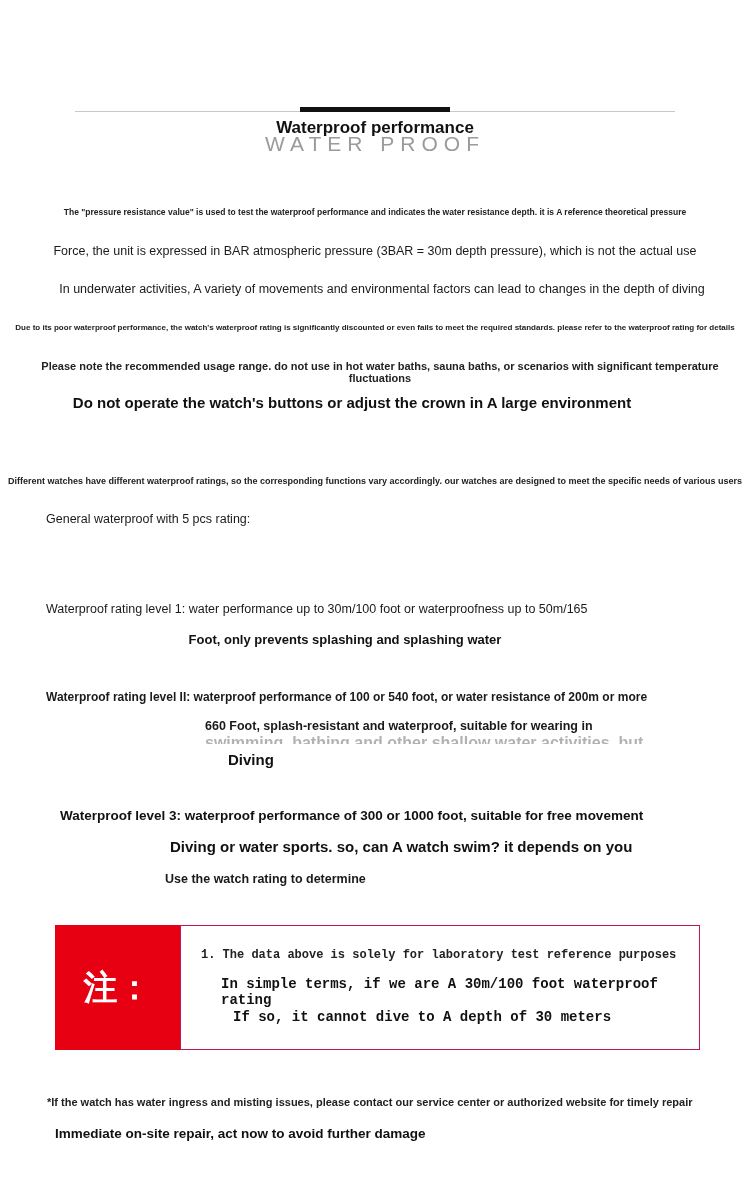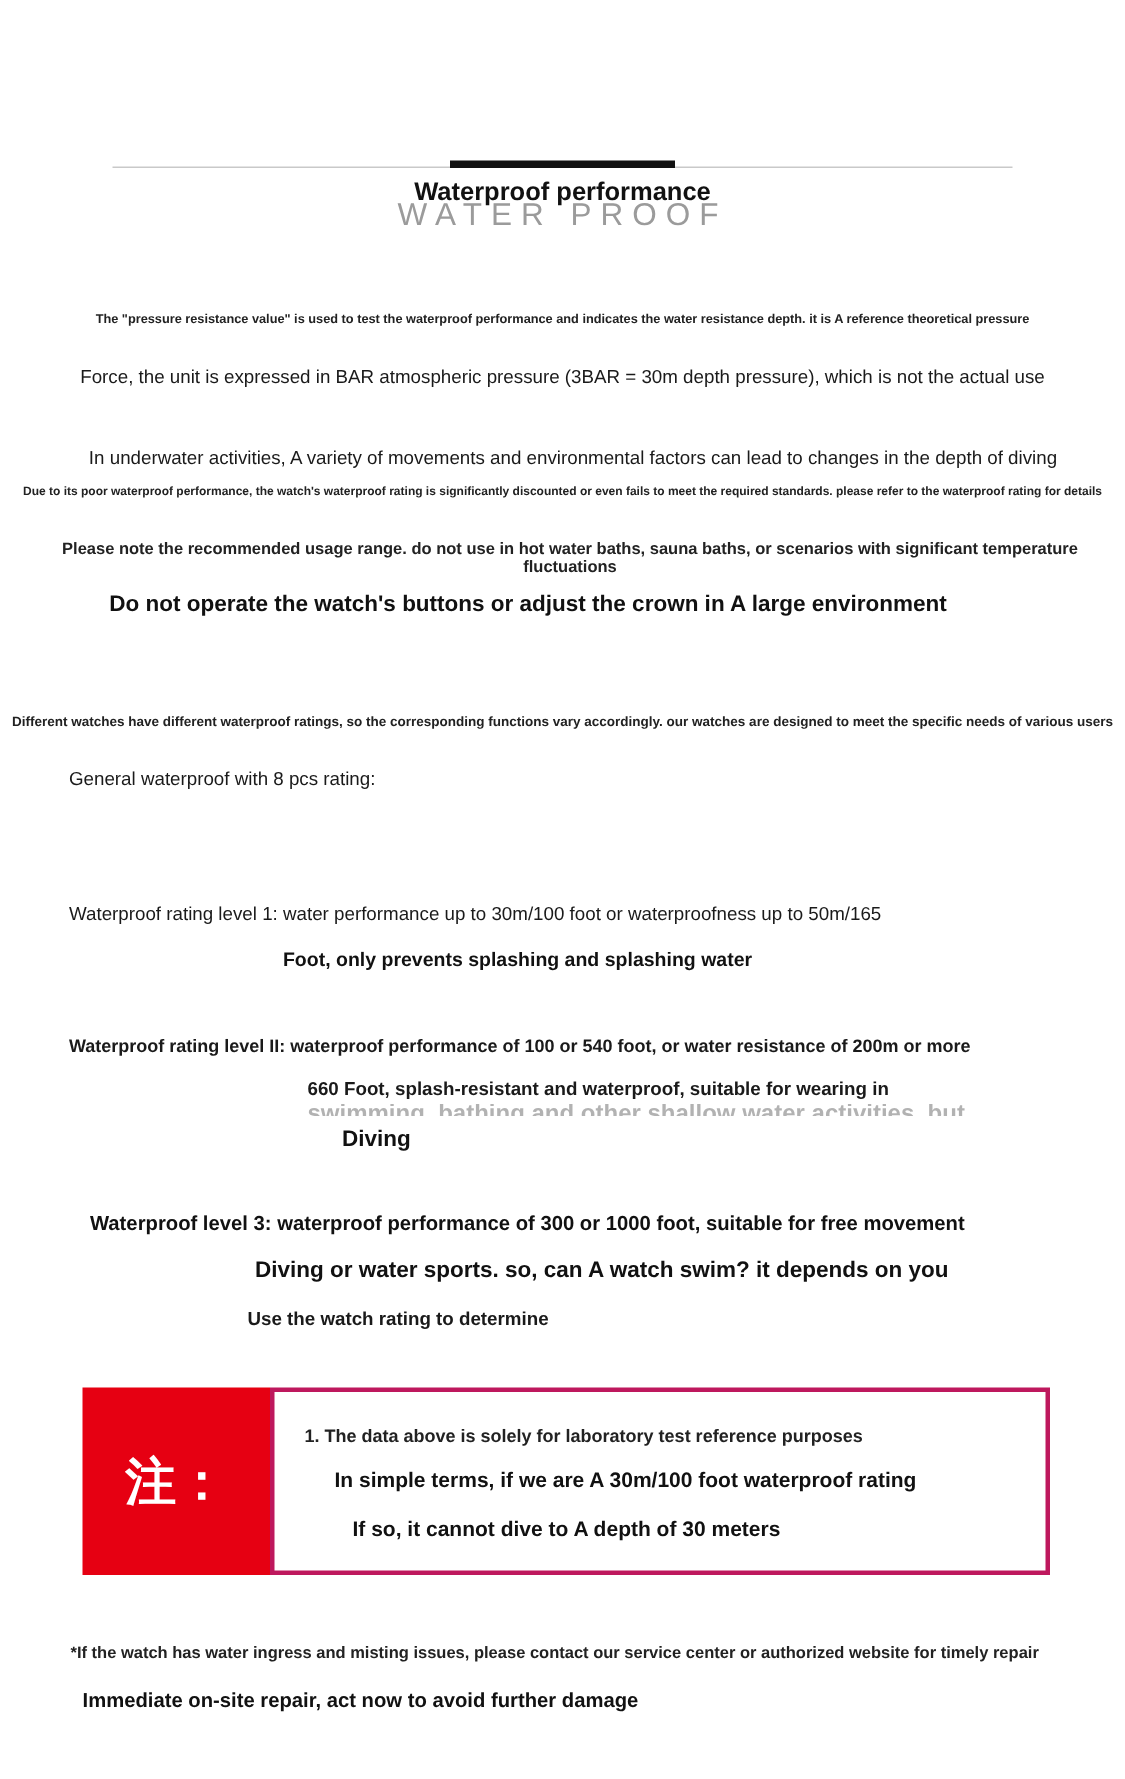--- a/index.html
+++ b/index.html
@@ -25,21 +25,21 @@
   .p-xtiny  { font-size:8px;  font-weight:bold; color:#222; }
   .p-small  { font-size:11px; font-weight:bold; color:#222; }
   .p-reg    { font-size:12.5px; color:#1a1a1a; }
   .p-reg-b  { font-size:12.5px; font-weight:bold; color:#1a1a1a; }
   .p-md-b   { font-size:13px; font-weight:bold; color:#111; }
   .p-md2-b  { font-size:13.5px; font-weight:bold; color:#111; }
   .p-lg-b   { font-size:15px; font-weight:bold; color:#111; }
 
   .intro-1 { top:207px; left:0; right:0; }
   .intro-2 { top:244px; left:0; right:0; }
-  .intro-3 { top:298px; left:0; right:0;margin-left:14px; }
+  .intro-3 { top:282px; left:0; right:0;margin-left:14px; }
   .intro-4 { top:323px; left:0; right:0; }
   .intro-5 { top:360px; left:0; right:0;padding-left:10px; }
   .intro-6 { top:394px; left:0; right:46px; }
 
   .ratings-intro { top:476px; left:0; right:0; font-size:9px; }
   .ratings-head  { top:512px; left:46px; }
 
   .lvl1-a { top:602px; left:46px; }
   .lvl1-b { top:632px; left:0; right:60px; }
 
@@ -65,22 +65,23 @@
   }
   .note-label {
     width:125px; flex:0 0 125px;
     background:#e60012; color:#ffffff;
     display:flex; align-items:center; justify-content:center;
     font-size:34px; font-weight:bold;
   }
   .note-content {
     flex:1; position:relative;
     background:#ffffff;
-    border:3px solid #be185d;
+    border:1px solid #be185d;
     box-sizing:border-box;
+    font-family:Liberation Mono, monospace;
   }
   .note-item1 { top:22px; left:20px; font-size:12px; font-weight:bold; color:#222; }
   .note-item2 { top:50px; left:40px; font-size:14px; font-weight:bold; color:#111; }
   .note-item3 { top:83px; left:52px; font-size:14px; font-weight:bold; color:#111;text-align:right; }
 
   .footer-1 { top:1096px; left:47px; font-size:11px; font-weight:bold; color:#222; }
   .footer-2 { top:1126px; left:55px; font-size:13.5px; font-weight:bold; color:#111; }
 </style>
 </head>
 <body>
@@ -95,21 +96,21 @@
   <div class="abs subtitle" style="color: rgb(155, 155, 155);">WATER PROOF</div>
 
   <div class="abs center p-tiny intro-1">The "pressure resistance value" is used to test the waterproof performance and indicates the water resistance depth. it is A reference theoretical pressure</div>
   <div class="abs center p-reg intro-2">Force, the unit is expressed in BAR atmospheric pressure (3BAR = 30m depth pressure), which is not the actual use</div>
   <div class="abs center p-reg intro-3">In underwater activities, A variety of movements and environmental factors can lead to changes in the depth of diving</div>
   <div class="abs center p-xtiny intro-4">Due to its poor waterproof performance, the watch's waterproof rating is significantly discounted or even fails to meet the required standards. please refer to the waterproof rating for details</div>
   <div class="abs center p-small intro-5">Please note the recommended usage range. do not use in hot water baths, sauna baths, or scenarios with significant temperature fluctuations</div>
   <div class="abs center p-lg-b intro-6">Do not operate the watch's buttons or adjust the crown in A large environment</div>
 
   <div class="abs center p-tiny ratings-intro">Different watches have different waterproof ratings, so the corresponding functions vary accordingly. our watches are designed to meet the specific needs of various users</div>
-  <div class="abs p-reg ratings-head">General waterproof with 8 pcs rating:</div>
+  <div class="abs p-reg ratings-head">General waterproof with 5 pcs rating:</div>
 
   <div class="abs p-reg lvl1-a">Waterproof rating level 1: water performance up to 30m/100 foot or waterproofness up to 50m/165</div>
   <div class="abs center p-md-b lvl1-b">Foot, only prevents splashing and splashing water</div>
 
   <div class="abs p-reg-b lvl2-a">Waterproof rating level II: waterproof performance of 100 or 540 foot, or water resistance of 200m or more</div>
   <div class="abs p-reg-b lvl2-b">660 Foot, splash-resistant and waterproof, suitable for wearing in</div>
   <div class="abs lvl2-faint">
     <span>swimming, bathing and other shallow water activities, but not suitable for</span>
   </div>
   <div class="abs p-lg-b lvl2-c">Diving</div>

